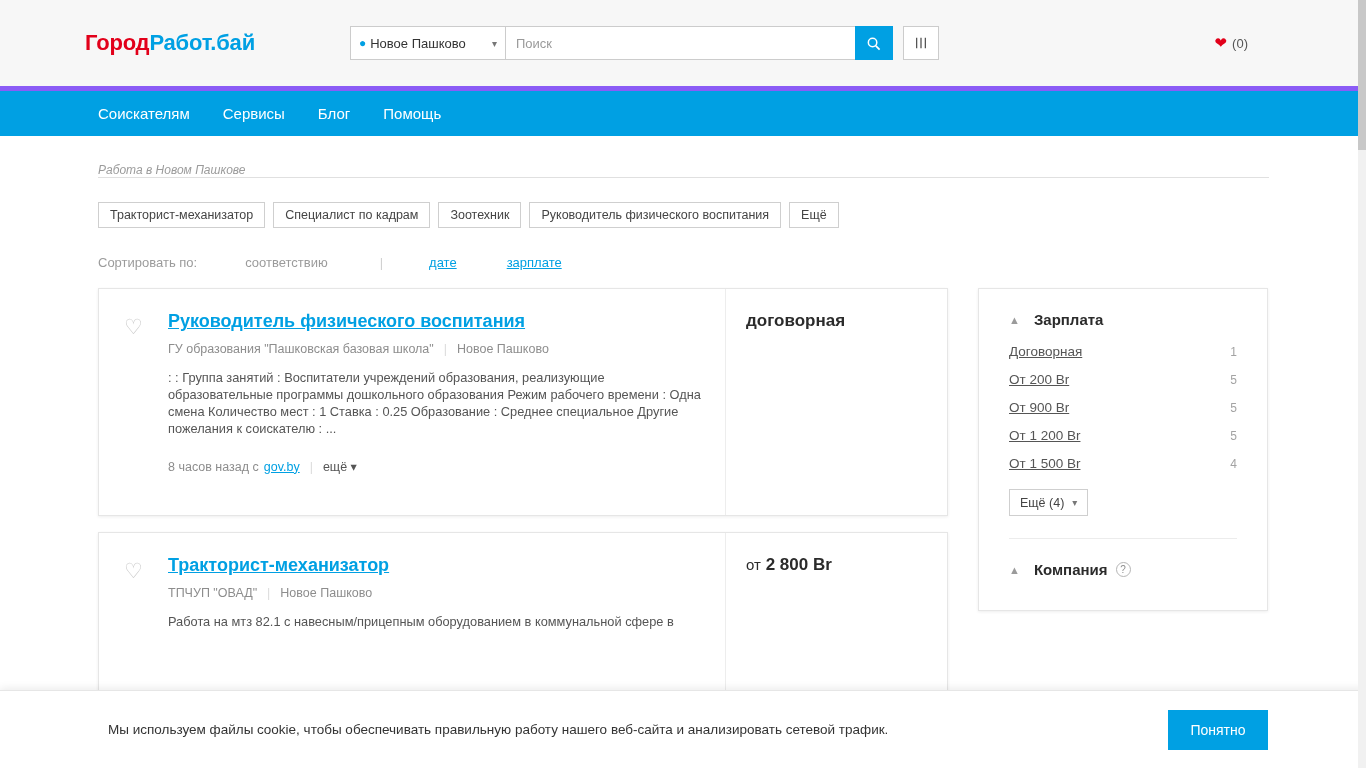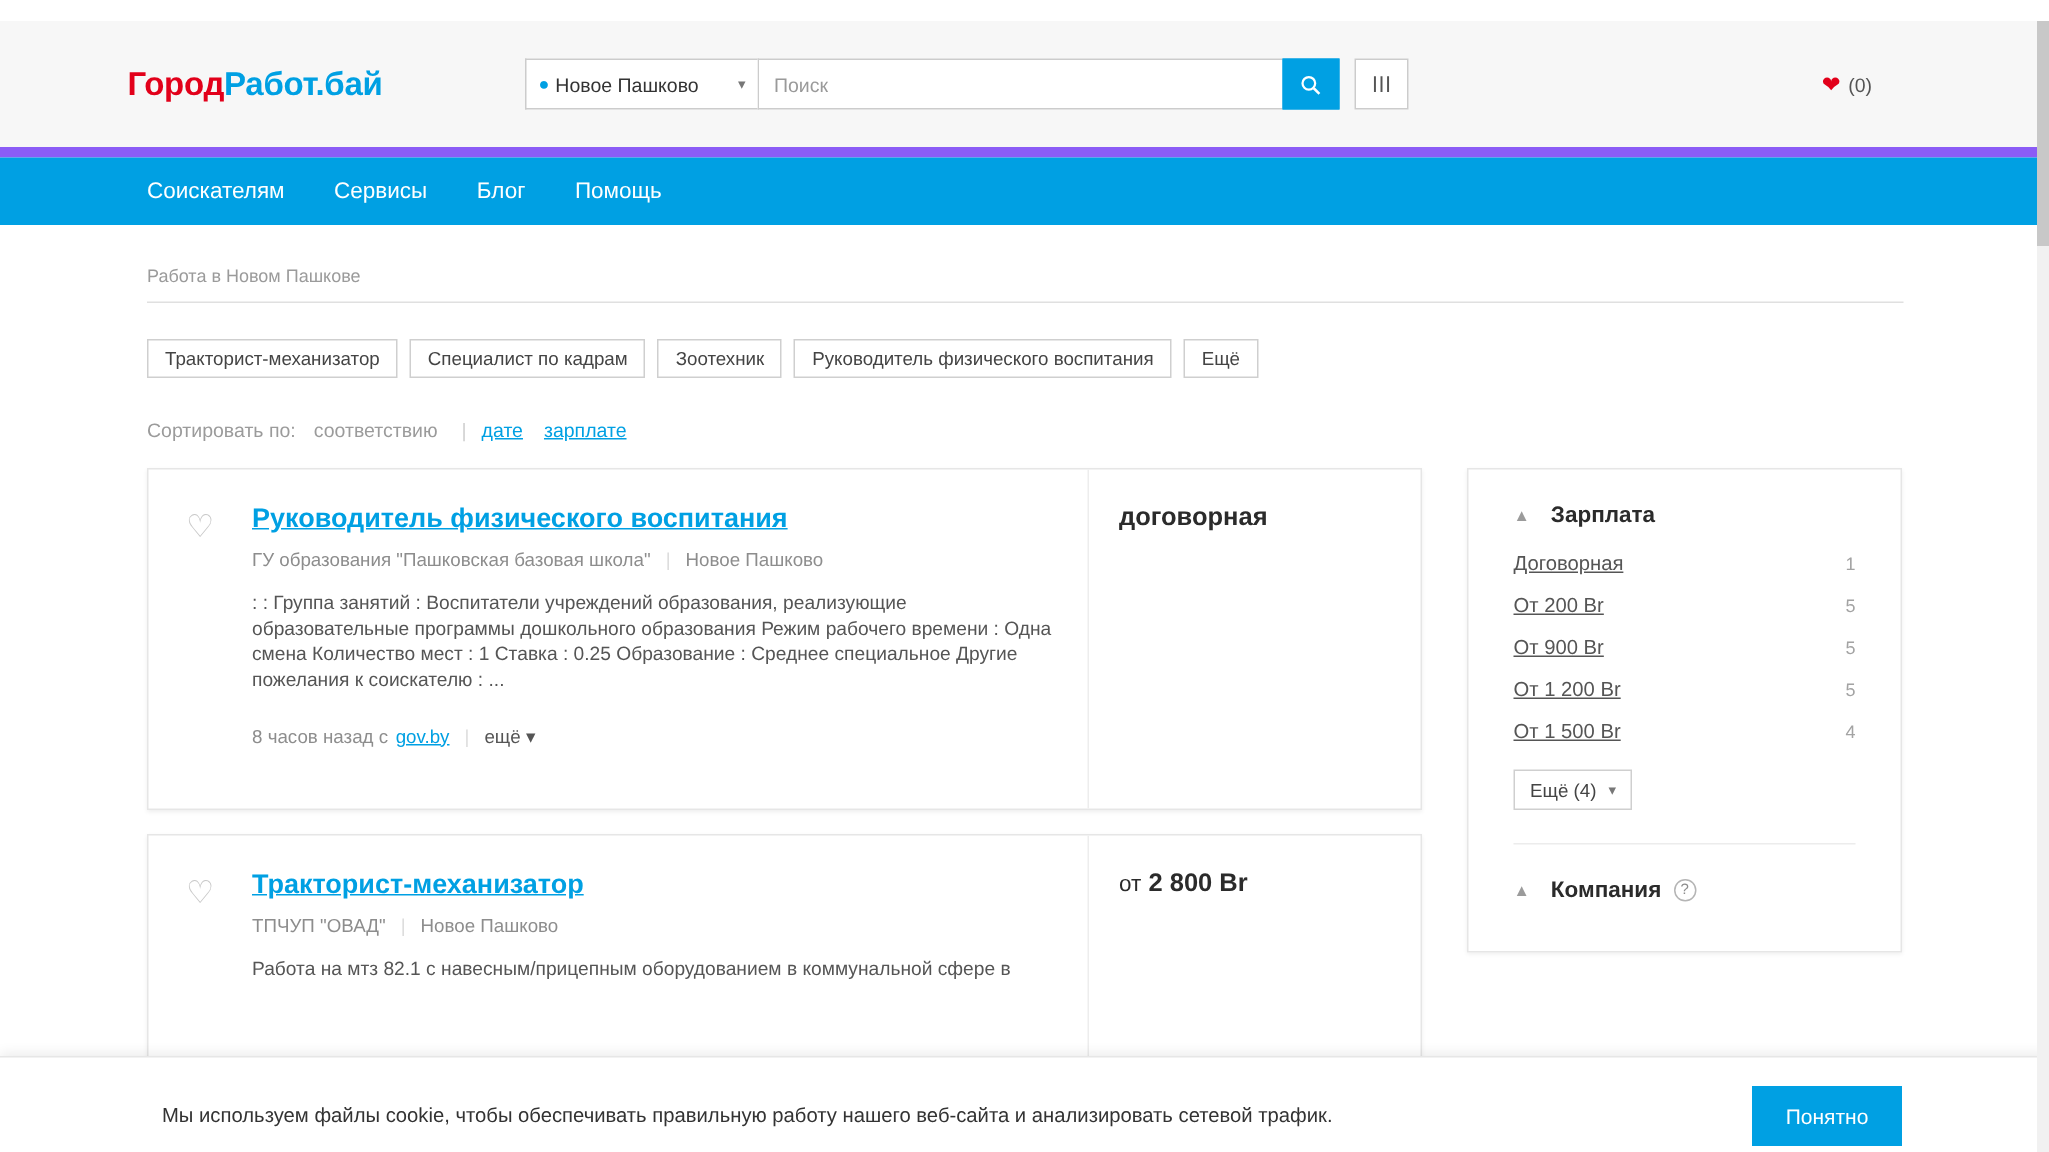--- a/index.html
+++ b/index.html
@@ -9,22 +9,22 @@
     overflow: hidden;
     background: #ffffff;
     font-family: "Liberation Sans", sans-serif;
   }
   .page { position: relative; width: 1366px; height: 768px; background:#fff; }
 
   
   .header {
     height: 91px; width: 100%;
     background: #f7f7f7;
-    border-bottom: 7px solid #8b5cf6;
-    display: flex; align-items: center; margin-top: 14px;
+    border-bottom: 5px solid #8b5cf6;
+    display: flex; align-items: center;
   }
   .logo {
     margin-left: 85px;
     font-size: 22px; font-weight: bold;
     color: #e2001a;
     letter-spacing: -0.2px;
     white-space: nowrap;
   }
   .logo .blue { color: #00a0e3; }
   .search-wrap {
@@ -90,24 +90,25 @@
   .nav a {
     color: #ffffff; font-size: 15px;
     text-decoration: none;
     margin-right: 33px;
     cursor: pointer;
   }
 
   
   .crumb-area { padding: 0 98px; }
   .crumb {
-    padding-top: 27px; padding-bottom: 10px;
+    padding-top: 27px; 
     font-size: 12px; color: #9b9b9b;
     border-bottom: 1px solid #e0e0e0;
     width: 1171px;
+    font-style: italic;
   }
 
   
   .title {
     margin: 44px 0 0 98px;
     font-size: 29px; font-weight: bold;
     color: #6f6f6f;
   }
   .title .count { color: #9b9b9b; font-weight: bold; }
 
@@ -122,20 +123,21 @@
     font-size: 12.5px; color: #444;
     cursor: pointer;
     white-space: nowrap;
   }
 
   
   .sort-row {
     margin: 27px 0 0 98px;
     display: flex; align-items: flex-end;
     font-size: 13px;
+    gap: 36px;
   }
   .sort-label { color: #9b9b9b; margin-right: 12px; }
   .sort-active { color: #9b9b9b; margin-right: 16px; }
   .sort-sep { color: #d0d0d0; margin-right: 10px; }
   .sort-link {
     color: #00a0e3; text-decoration: underline;
     margin-right: 14px; cursor: pointer;
   }
 
   

